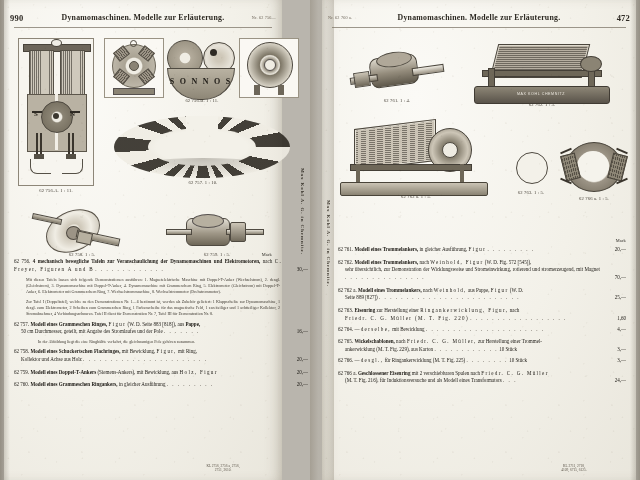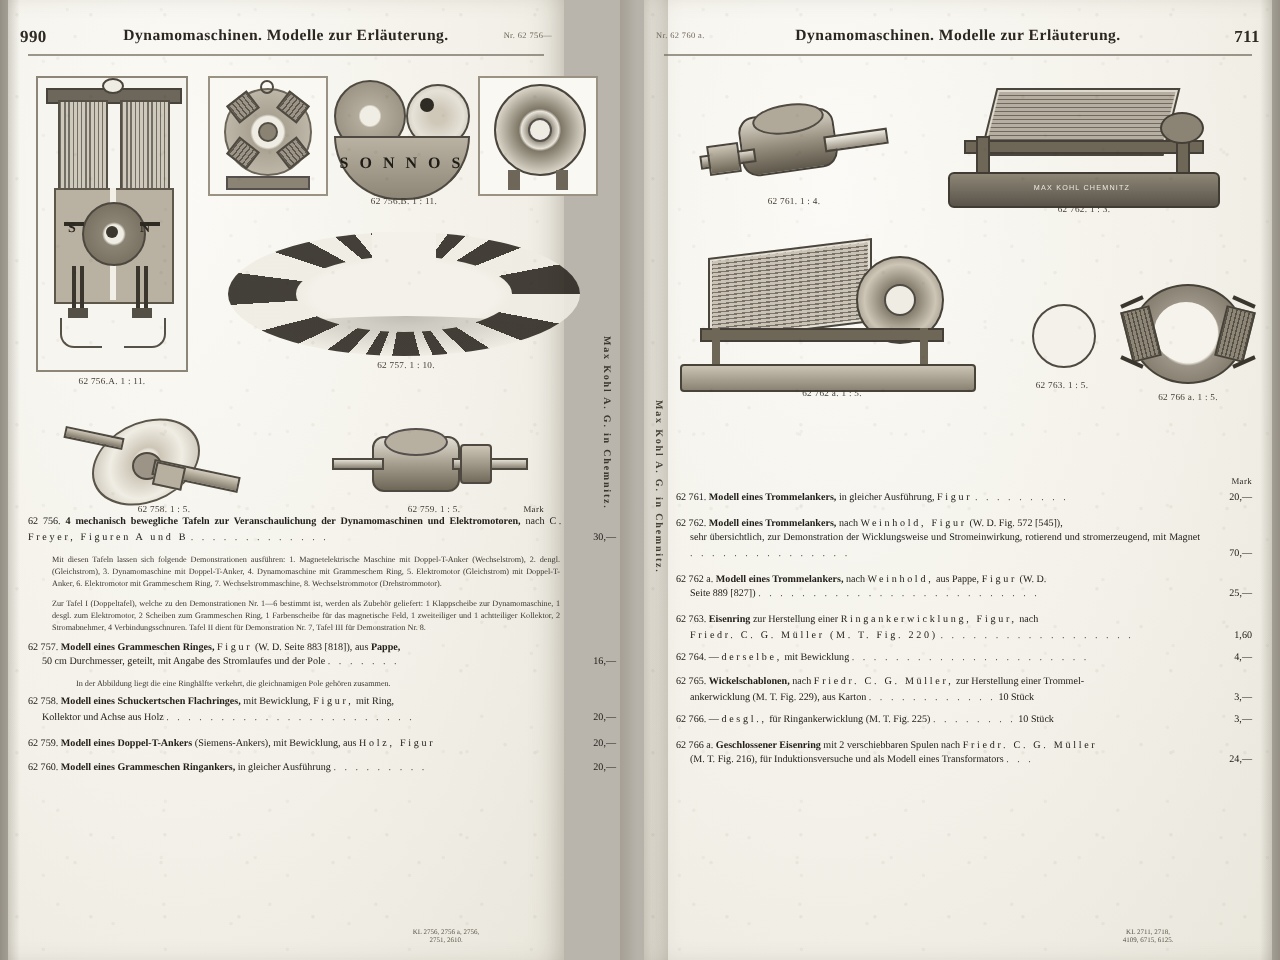--- a/index.html
+++ b/index.html
@@ -325,21 +325,21 @@
     <div class="grain"></div>
   </div>
 
   <div class="vert" style="left:300px;top:168px">Max Kohl A. G. in Chemnitz.</div>
 
   <div class="page right">
 
     <div class="runhead">
       <div class="catno" style="left:6px">Nr. 62 760 a.</div>
       <div class="title">Dynamomaschinen.  Modelle zur Erläuterung.</div>
-      <div class="pno" style="right:6px">711</div>
+      <div class="pno" style="right:6px">472</div>
     </div>
     <div class="rule"></div>
 
     <div class="figs">
 
       <div class="fig" style="left:20px;top:14px;width:110px;height:60px">
         <div style="position:absolute;left:28px;top:10px;width:46px;height:28px;border-radius:8px;
                     background:linear-gradient(180deg,#dcd7cb,#938b7b 55%,#5e584b);border:1px solid #474239;
                     transform:rotate(-8deg)"></div>
         <div style="position:absolute;left:34px;top:6px;width:34px;height:13px;border-radius:50%;

